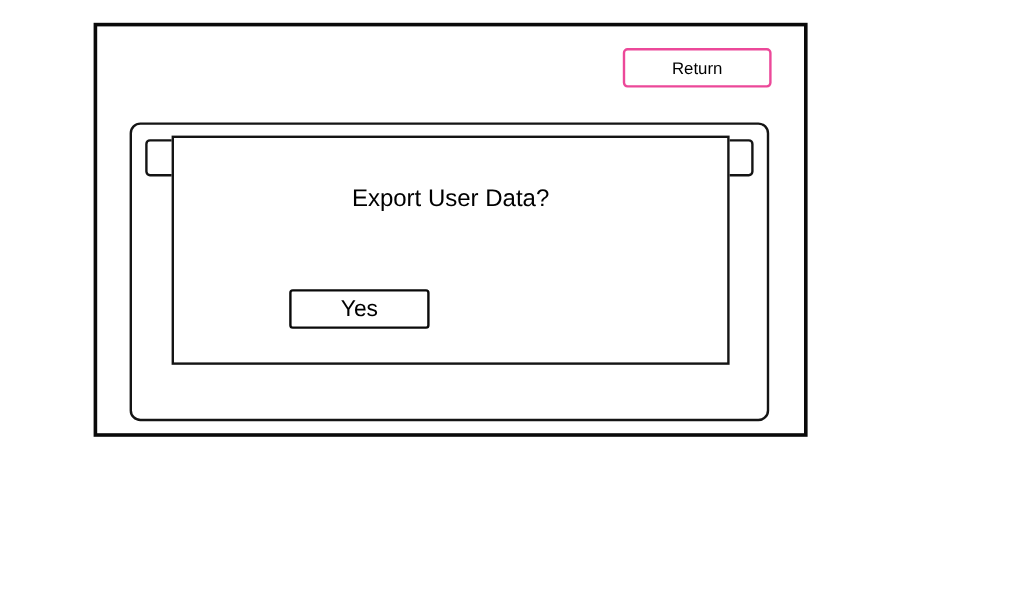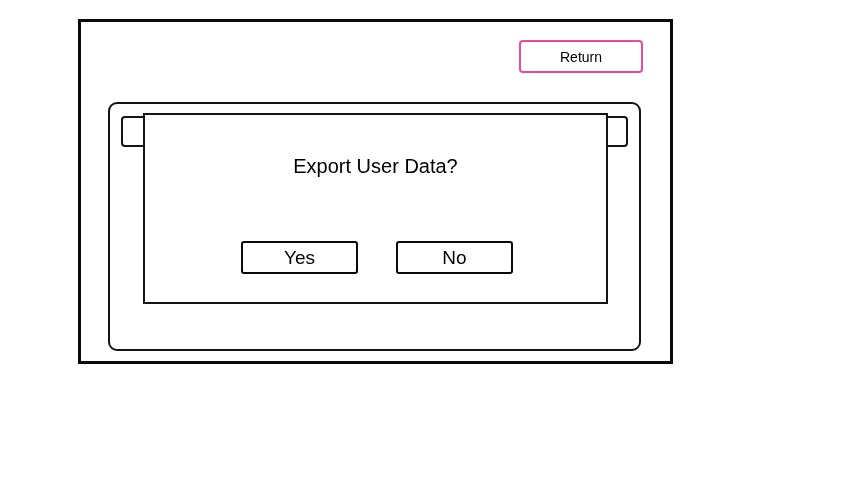--- a/index.html
+++ b/index.html
@@ -128,17 +128,16 @@
     <div class="abs bg-tab bg-tab-left" style="left:11px; top:12px;"></div>
 
     <div class="abs bg-tab bg-tab-right" style="left:491px; top:12px;"></div>
 
     <div class="abs dialog" style="left:33px; top:9px;">
 
       <div class="dialog-question">Export User Data?</div>
 
       <button class="dialog-btn yes-btn center">Yes</button>
 
-      <button class="dialog-btn no-btn center">No</button>
     </div>
 
   </div>
 </div>
 
 </body></html>

